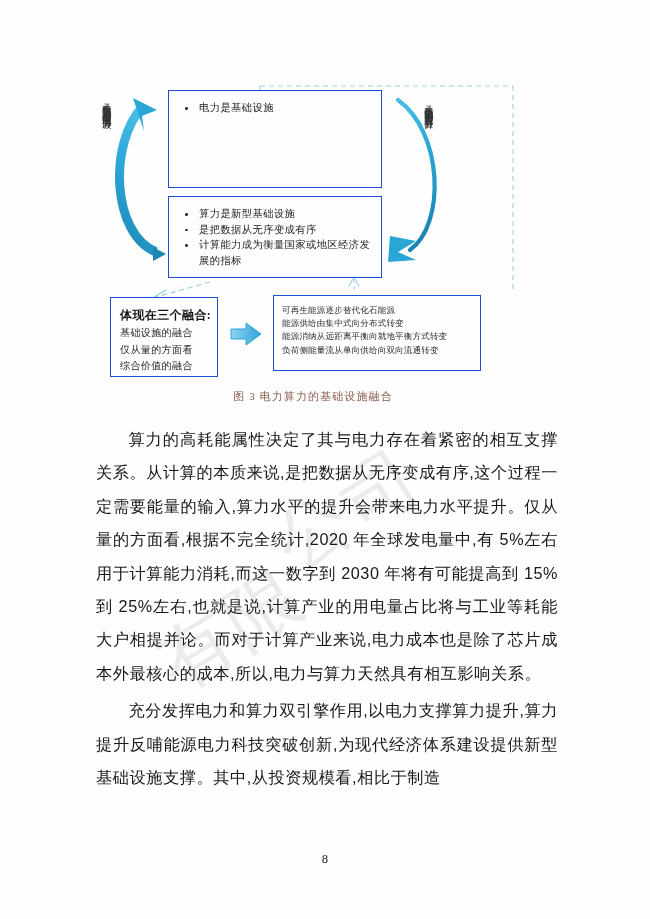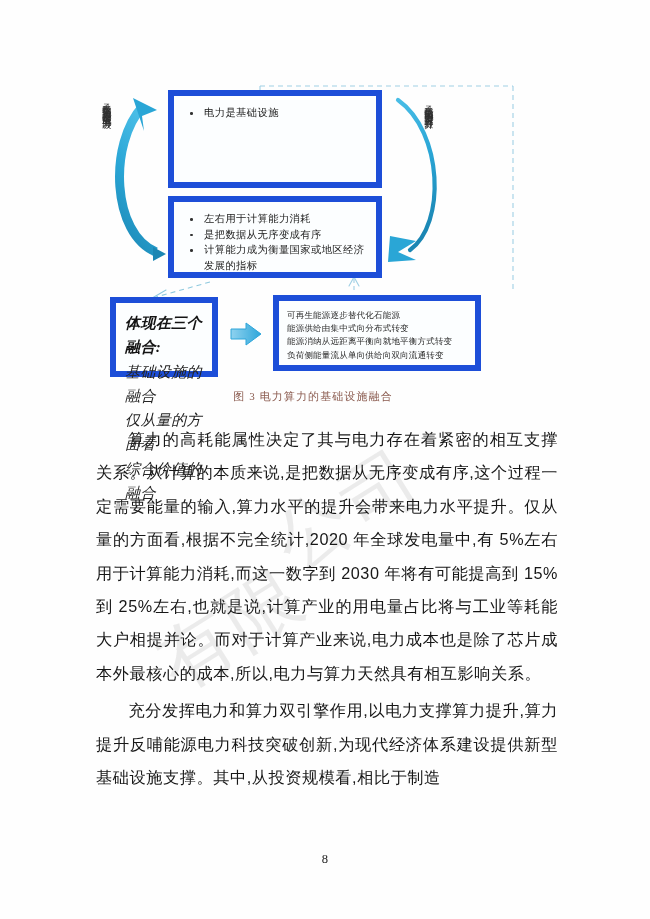--- a/index.html
+++ b/index.html
@@ -71,21 +71,21 @@
     line-height: 1.28;
     letter-spacing: 1.1px;
     color: #2f2f2f;
     white-space: nowrap;
   }
   .vtext-left  { left: 2px;   top: 12px; }
   .vtext-right { left: 324px; top: 14px; }
 
   .box {
     position: absolute;
-    border: 6px solid #1d4ed8;
+    border: 1px solid #1d4ed8;
     background: #fcfeff;
     box-sizing: border-box;
   }
   .box-top    { left: 70px;  top: 6px;   width: 214px; height: 98px; }
   .box-bottom { left: 70px;  top: 112px; width: 214px; height: 82px; }
   .box-fuse   { left: 12px;  top: 213px; width: 108px; height: 80px; }
   .box-trend  { left: 175px; top: 211px; width: 208px; height: 76px; }
 
   ul.bullets {
     list-style: none;
@@ -105,30 +105,28 @@
     left: -14px;
     top: 7px;
     width: 2.6px;
     height: 2.6px;
     border-radius: 50%;
     background: #333;
   }
 
   .fuse-title {
     font-weight: bold;
-    font-size: 15px;
+    font-size: 12px;
     letter-spacing: 0.4px;
     color: #141414;
-    font-style: italic;
   }
   .fuse-line {
-    font-size: 15px;
+    font-size: 10px;
     letter-spacing: 0.4px;
     color: #242424;
-    font-style: italic;
   }
   .box-fuse .inner {
     padding: 8px 0 0 9px;
     line-height: 1.62;
   }
 
   .trend-line {
     font-size: 8.5px;
     letter-spacing: 0.2px;
     color: #2b2b2b;
@@ -253,21 +251,21 @@
     <div class="vtext vtext-right">承载能量流的电力支撑算力提升</div>
 
     <div class="box box-top">
       <ul class="bullets">
         <li>电力是基础设施</li>
       </ul>
     </div>
 
     <div class="box box-bottom">
       <ul class="bullets">
-        <li>左右用于计算能力消耗</li>
+        <li>算力是新型基础设施</li>
         <li>是把数据从无序变成有序</li>
         <li>计算能力成为衡量国家或地区经济发展的指标</li>
       </ul>
     </div>
 
     <div class="box box-fuse">
       <div class="inner">
         <div class="fuse-title">体现在三个融合:</div>
         <div class="fuse-line">基础设施的融合</div>
         <div class="fuse-line">仅从量的方面看</div>

